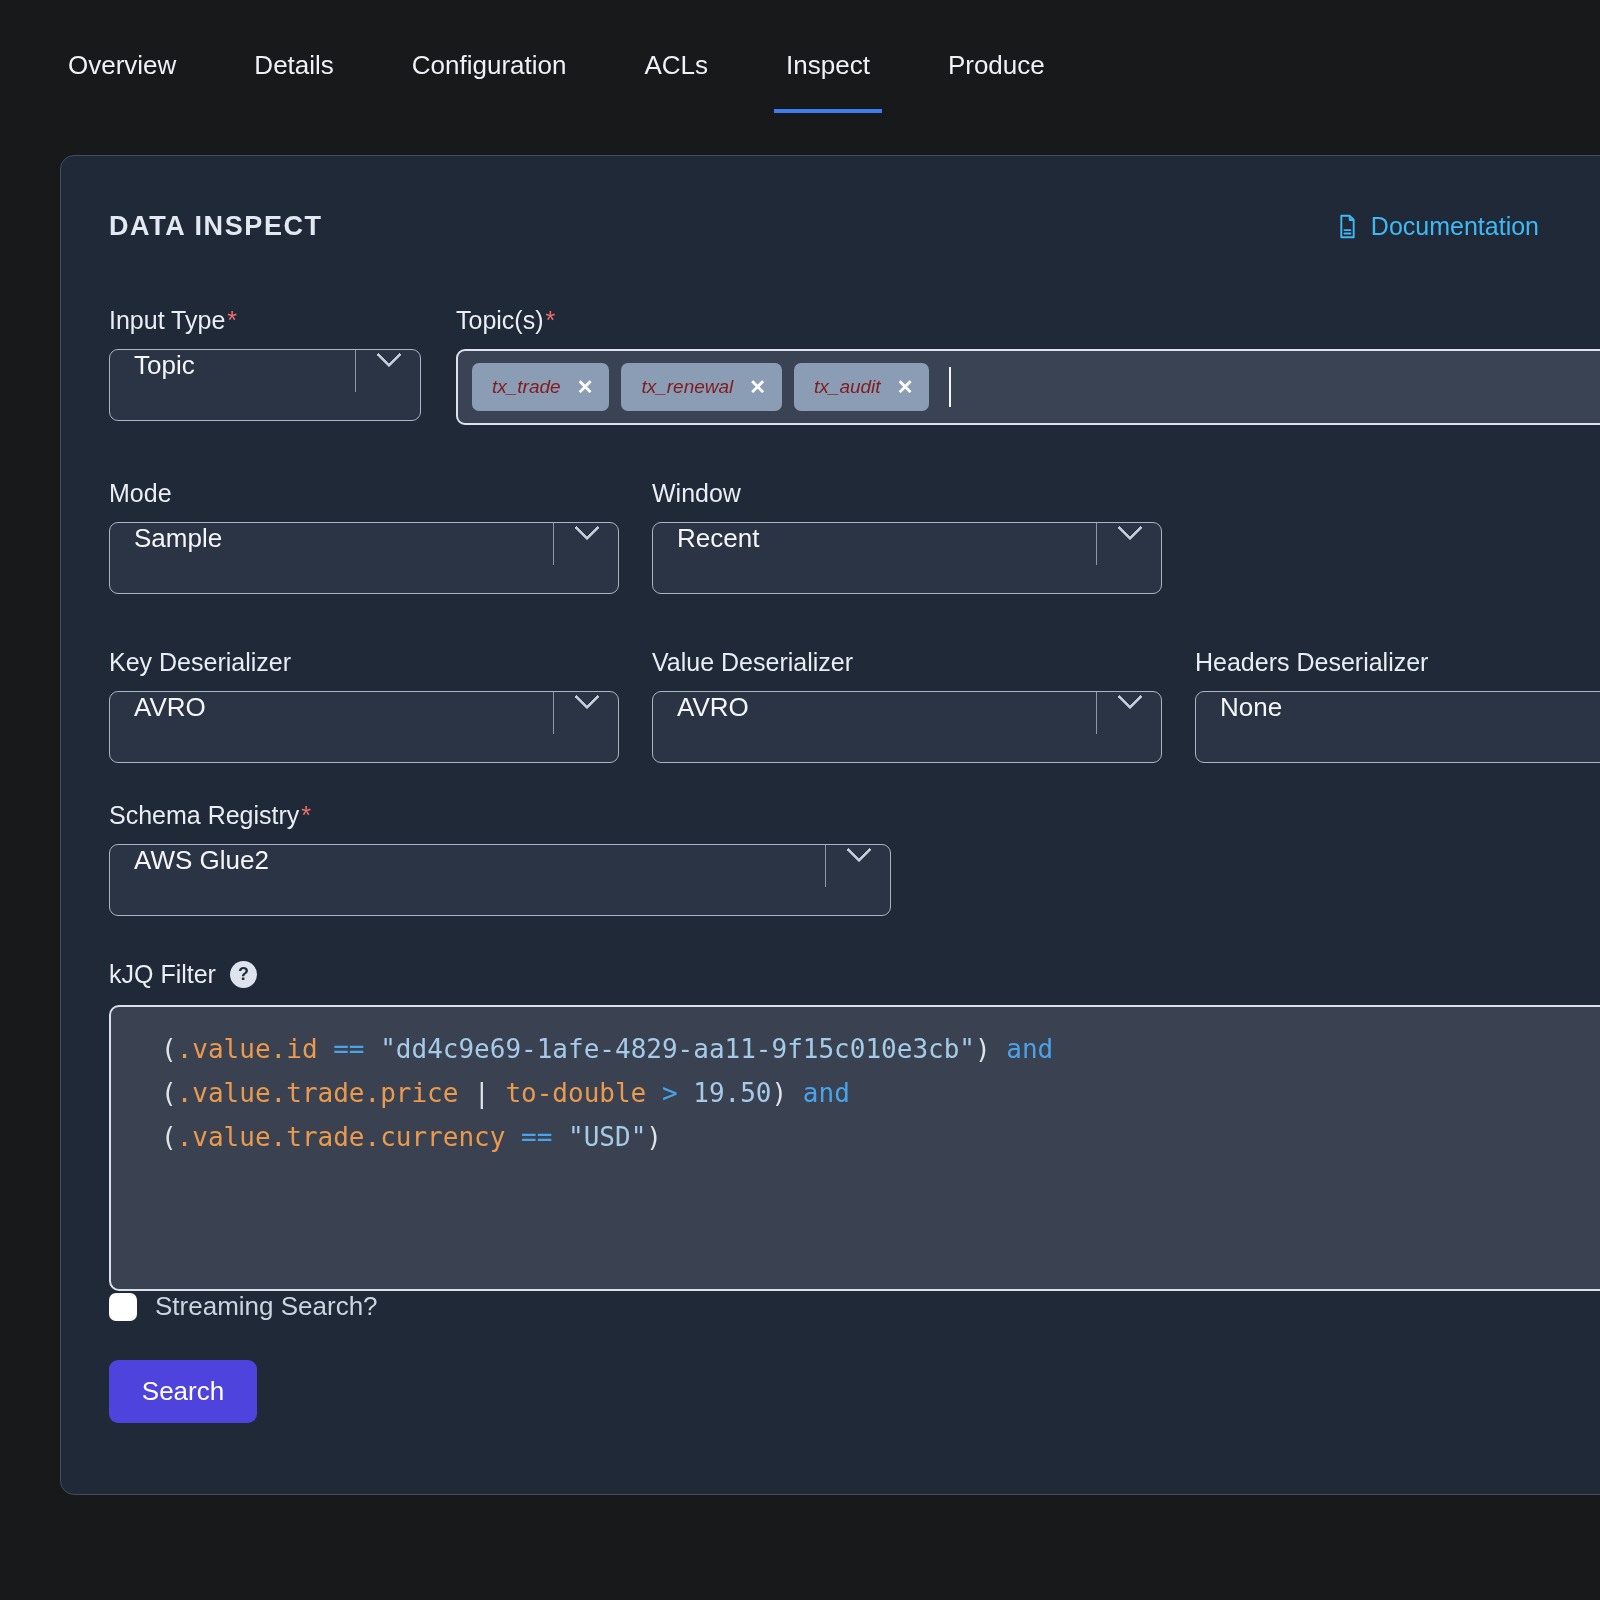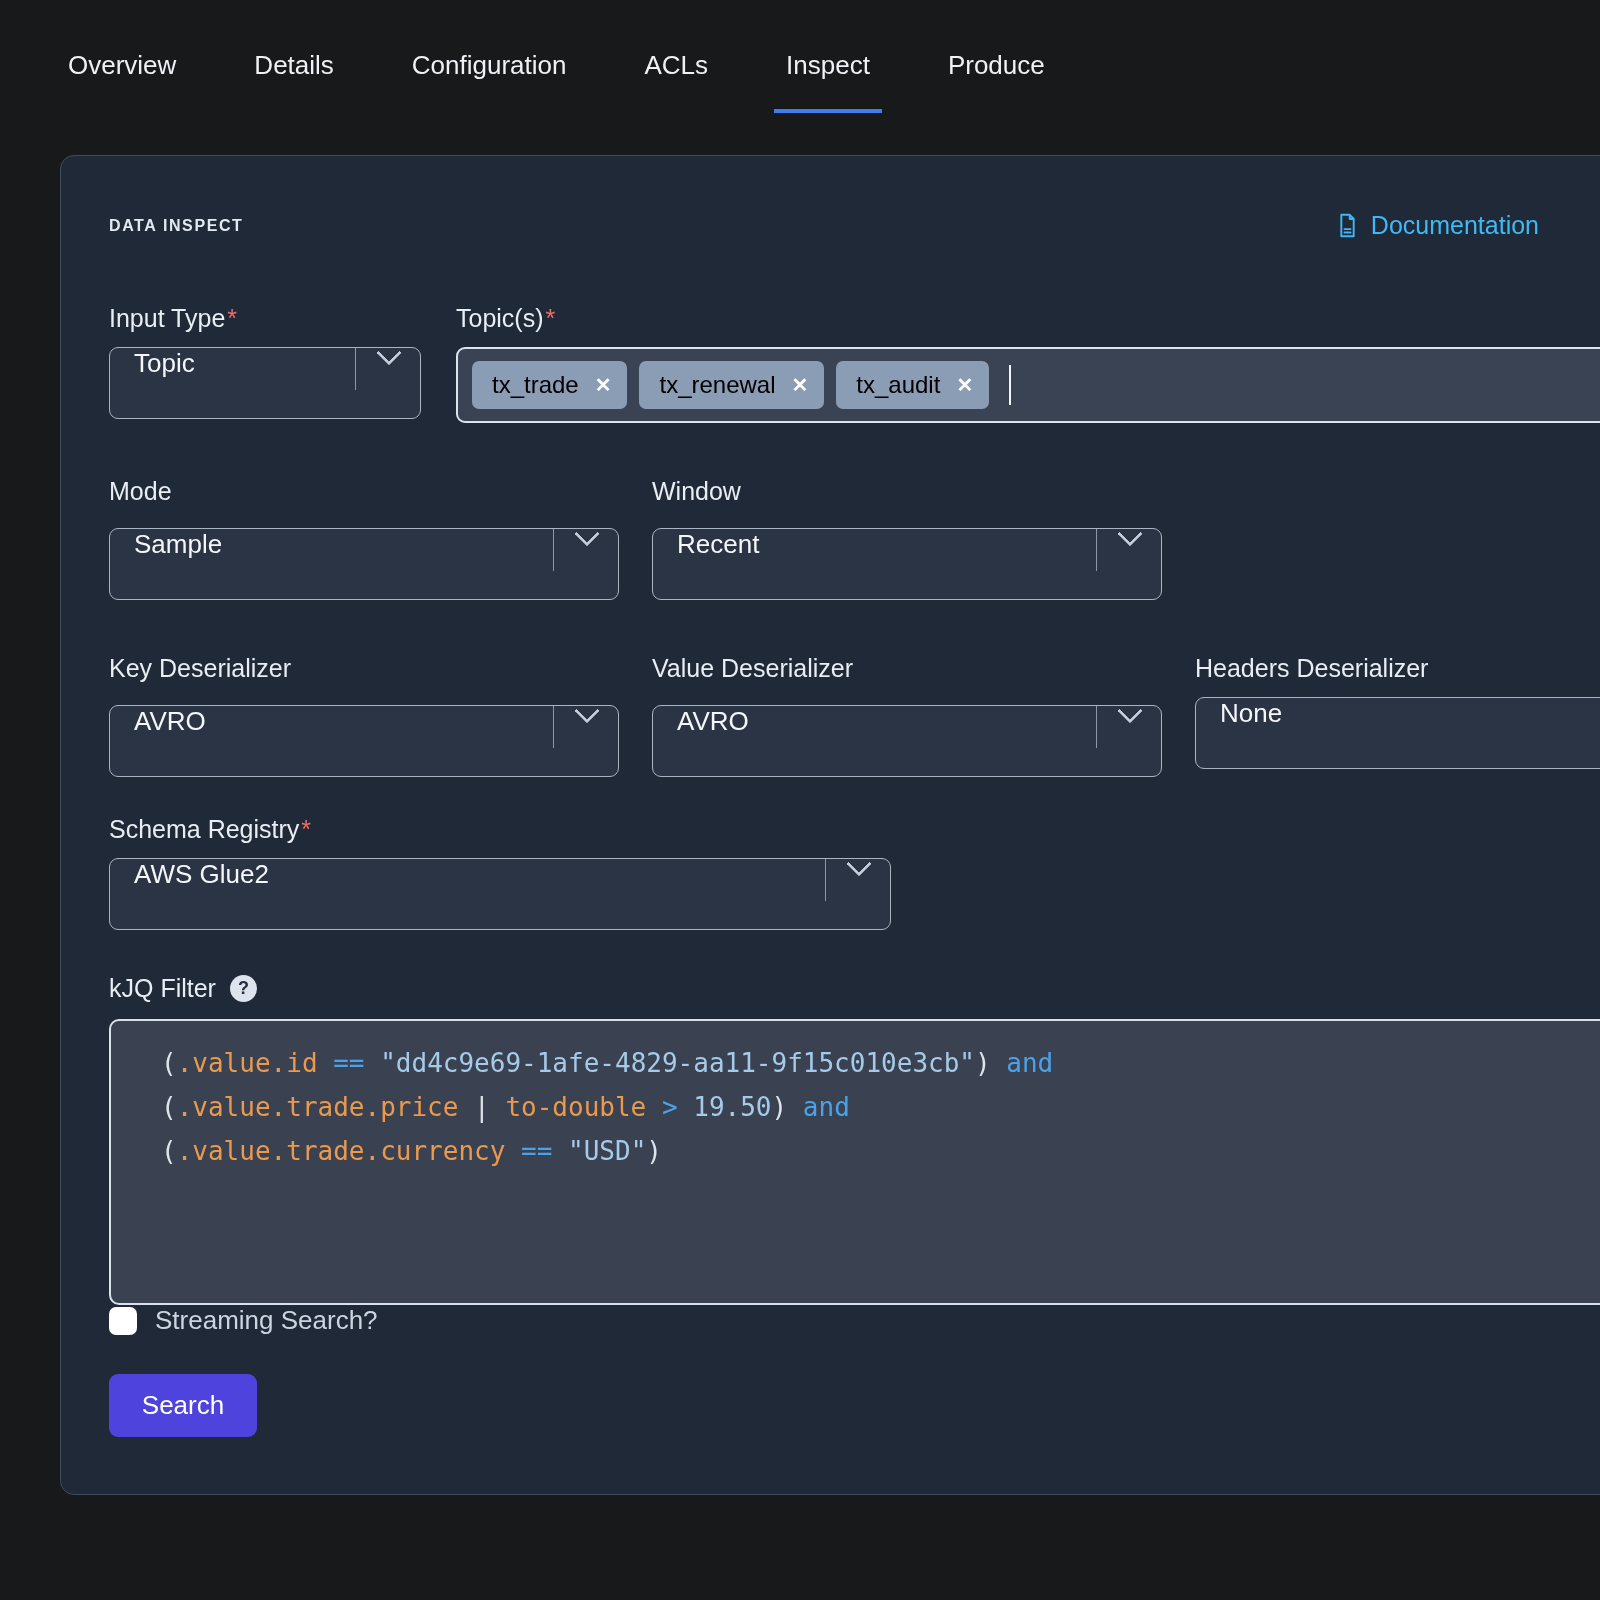--- a/index.html
+++ b/index.html
@@ -16,21 +16,21 @@
     border-bottom:4px solid transparent;cursor:pointer;white-space:nowrap;
   }
   .tab.active{border-bottom-color:#3f7cf0;}
   
   .panel{
     position:absolute;left:60px;top:155px;width:1560px;height:1340px;
     background:#1f2937;border:1px solid #414c5e;border-radius:14px;
     box-sizing:border-box;padding:55px 80px 0 48px;
   }
   .panel-header{display:flex;justify-content:space-between;align-items:center;margin-bottom:64px;}
-  .panel-title{font-size:16px;font-weight:700;letter-spacing:1.6px;color:#e3e9f2;}
+  .panel-title{font-size:27px;font-weight:700;letter-spacing:1.6px;color:#e3e9f2;}
   .doc-link{display:flex;align-items:center;gap:10px;color:#40b8f4;font-size:25px;cursor:pointer;text-decoration:none;}
   .doc-link svg{display:block;}
   
   .row{display:flex;}
   .row + .row{margin-top:54px;}
   .field{display:flex;flex-direction:column;}
   .label-row{display:flex;align-items:center;margin-bottom:14px;}
   .label{font-size:25px;color:#e9edf4;}
   .req{color:#ee6d6a;font-size:25px;margin-left:2px;}
   .select{
@@ -39,36 +39,36 @@
     display:flex;padding:0 22px 0 24px;cursor:pointer;
   }
   .select .value{flex:1;font-size:26px;color:#f4f6f9;}
   .sel-divider{width:1px;height:42px;background:#8d97a8;margin-right:24px;}
   .chev{
     width:15px;height:15px;border-right:3px solid #c7cedb;border-bottom:3px solid #c7cedb;
     transform:rotate(45deg) translate(-3px,-3px);border-radius:1px;
   }
   
   .w-input-type{width:312px;flex:none;}
-  .col-510{width:510px;flex:none;gap:8px;}
+  .col-510{width:510px;flex:none;}
   .gap35{width:35px;flex:none;}
   .gap33{width:33px;flex:none;}
   .grow{flex:1;}
   .bleed{margin-right:-170px;}
   
   .multiselect{
     height:76px;box-sizing:border-box;background:#3a4353;
     border:2px solid #dce3ee;border-radius:9px;
     display:flex;align-items:center;padding:0 14px;cursor:text;
   }
   .chip{
     display:flex;align-items:center;height:48px;background:#8b9cb5;border-radius:7px;
     padding:0 16px 0 20px;margin-right:12px;
   }
-  .chip-label{font-size:24px;color:#000000;}
+  .chip-label{font-size:19px;color:#7f1d1d;font-style:italic;}
   .chip-x{font-size:20px;font-weight:700;color:#ffffff;margin-left:16px;cursor:pointer;line-height:1;}
   .caret{width:2px;height:40px;background:#f2f5f9;margin-left:8px;animation:blink 1.1s steps(1) infinite;}
   @keyframes blink{50%{opacity:0;}}
   
   .kjq{margin-top:44px;}
   .kjq .label-row{margin-bottom:16px;}
   .help-icon{
     width:27px;height:27px;border-radius:50%;background:#dde4ee;color:#232c3a;
     display:inline-flex;align-items:center;justify-content:center;
     font-size:18px;font-weight:700;margin-left:14px;cursor:pointer;

